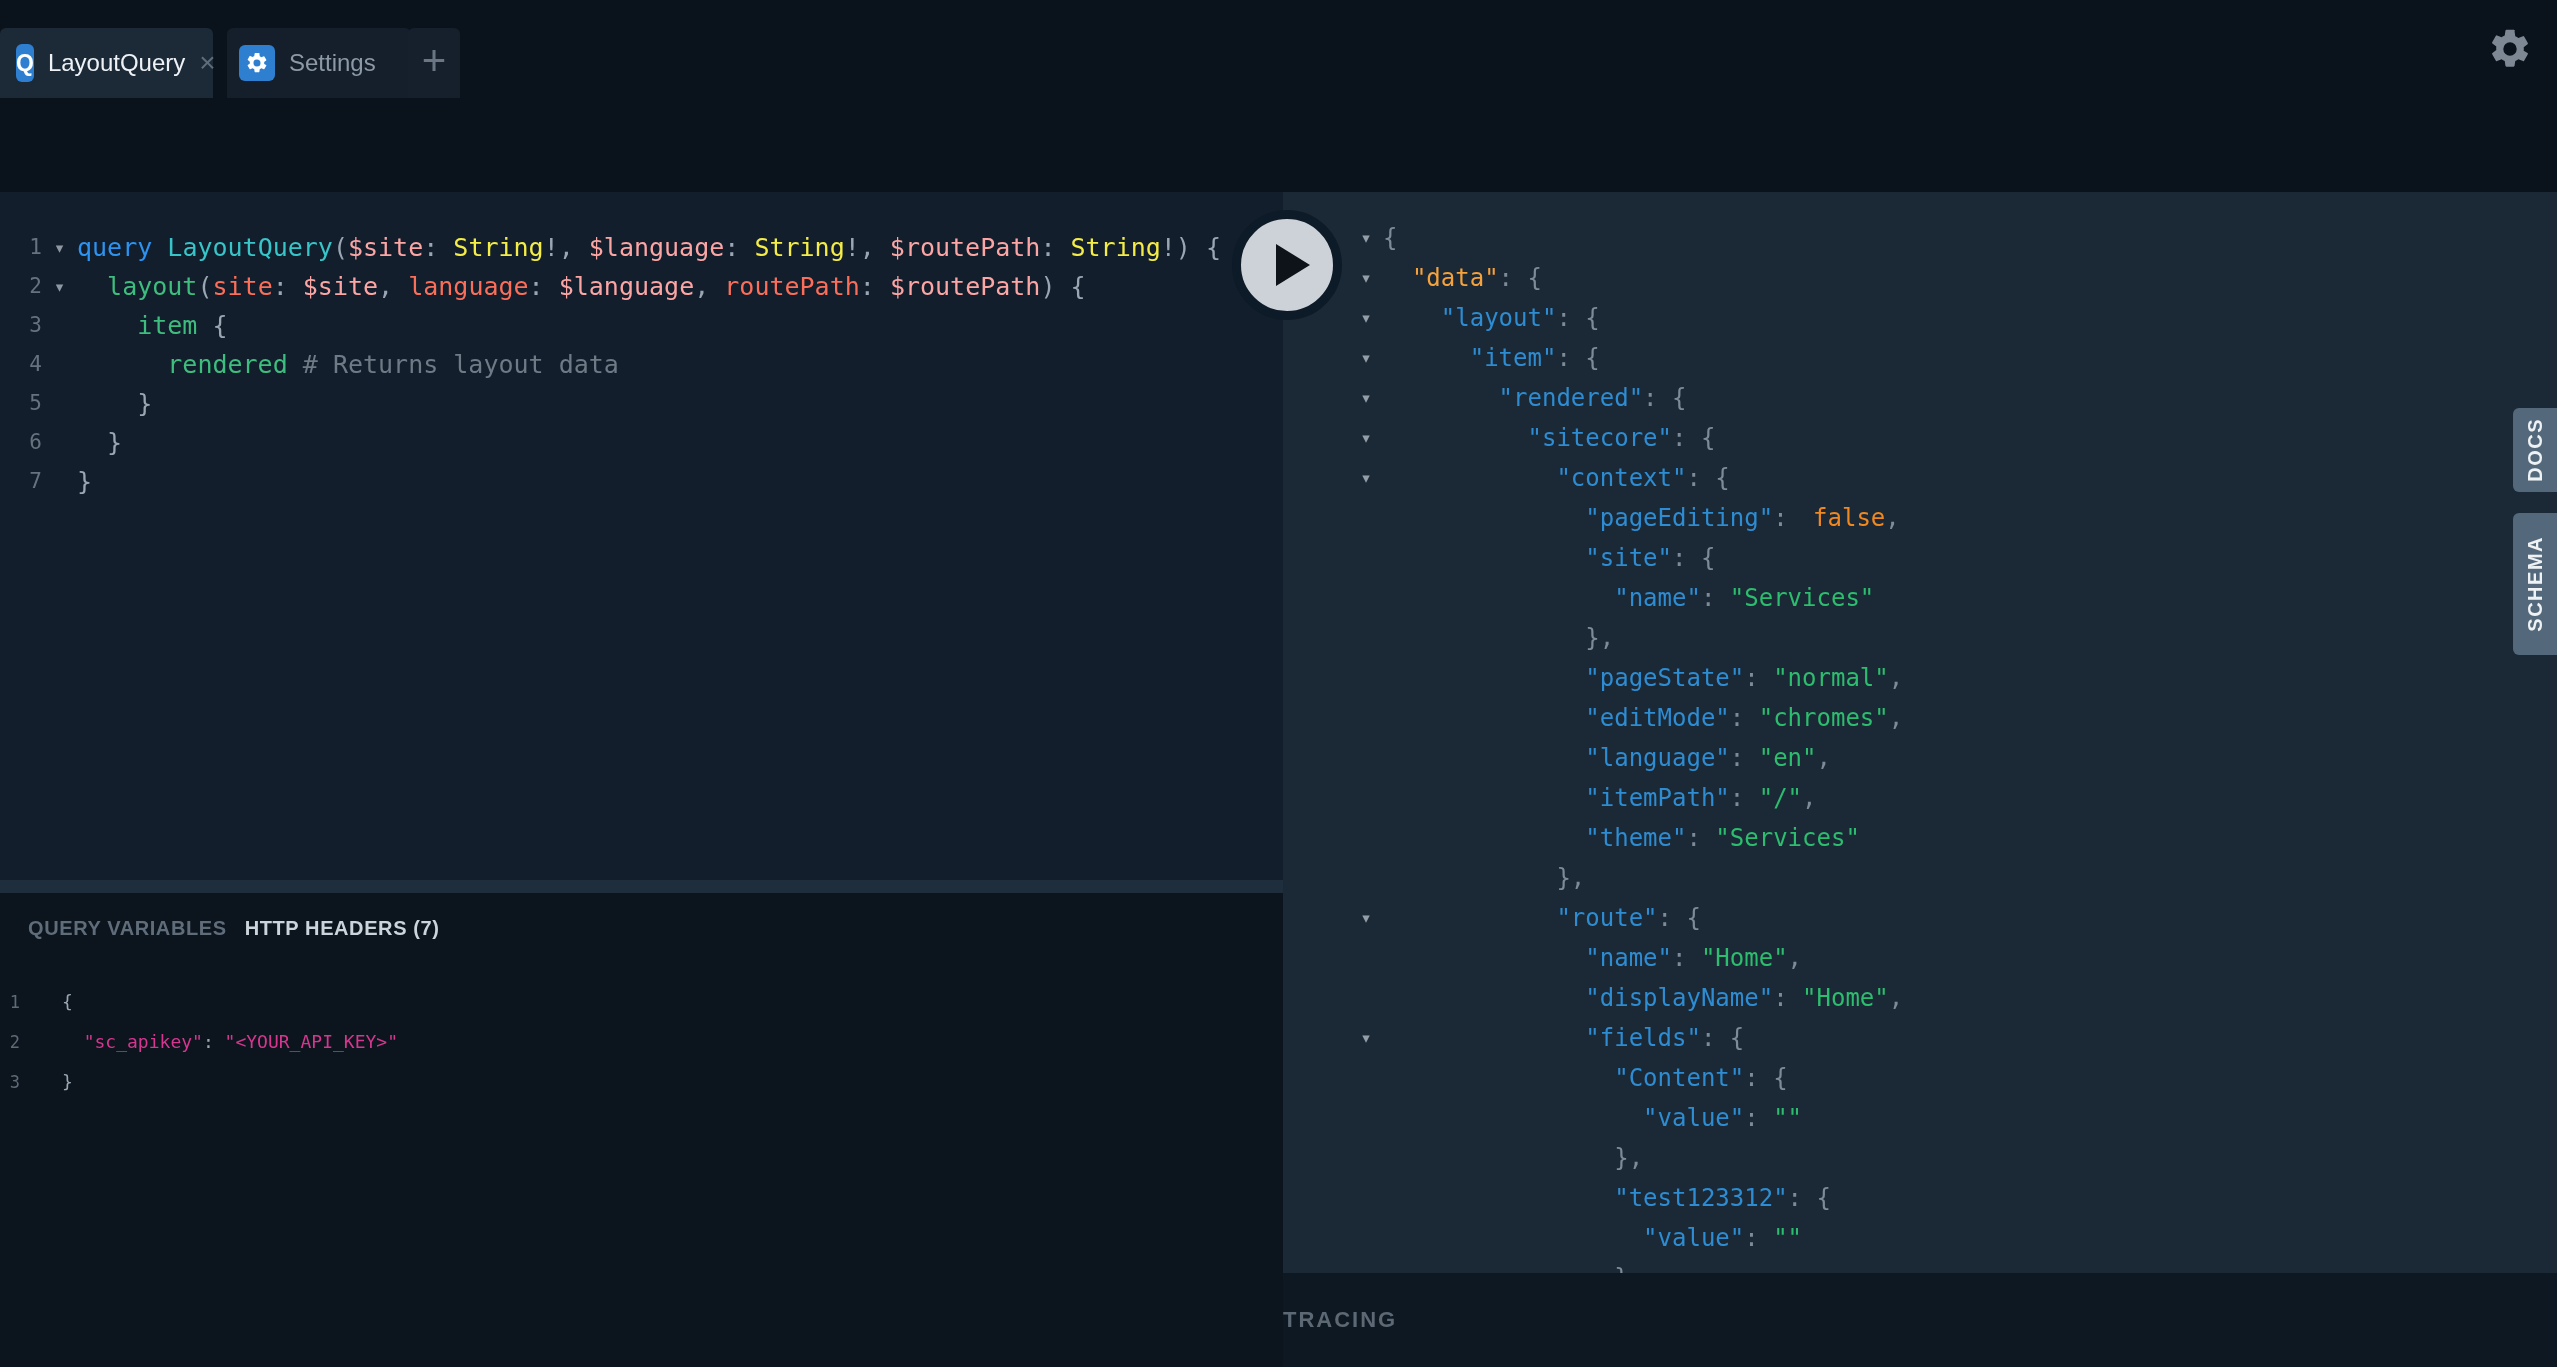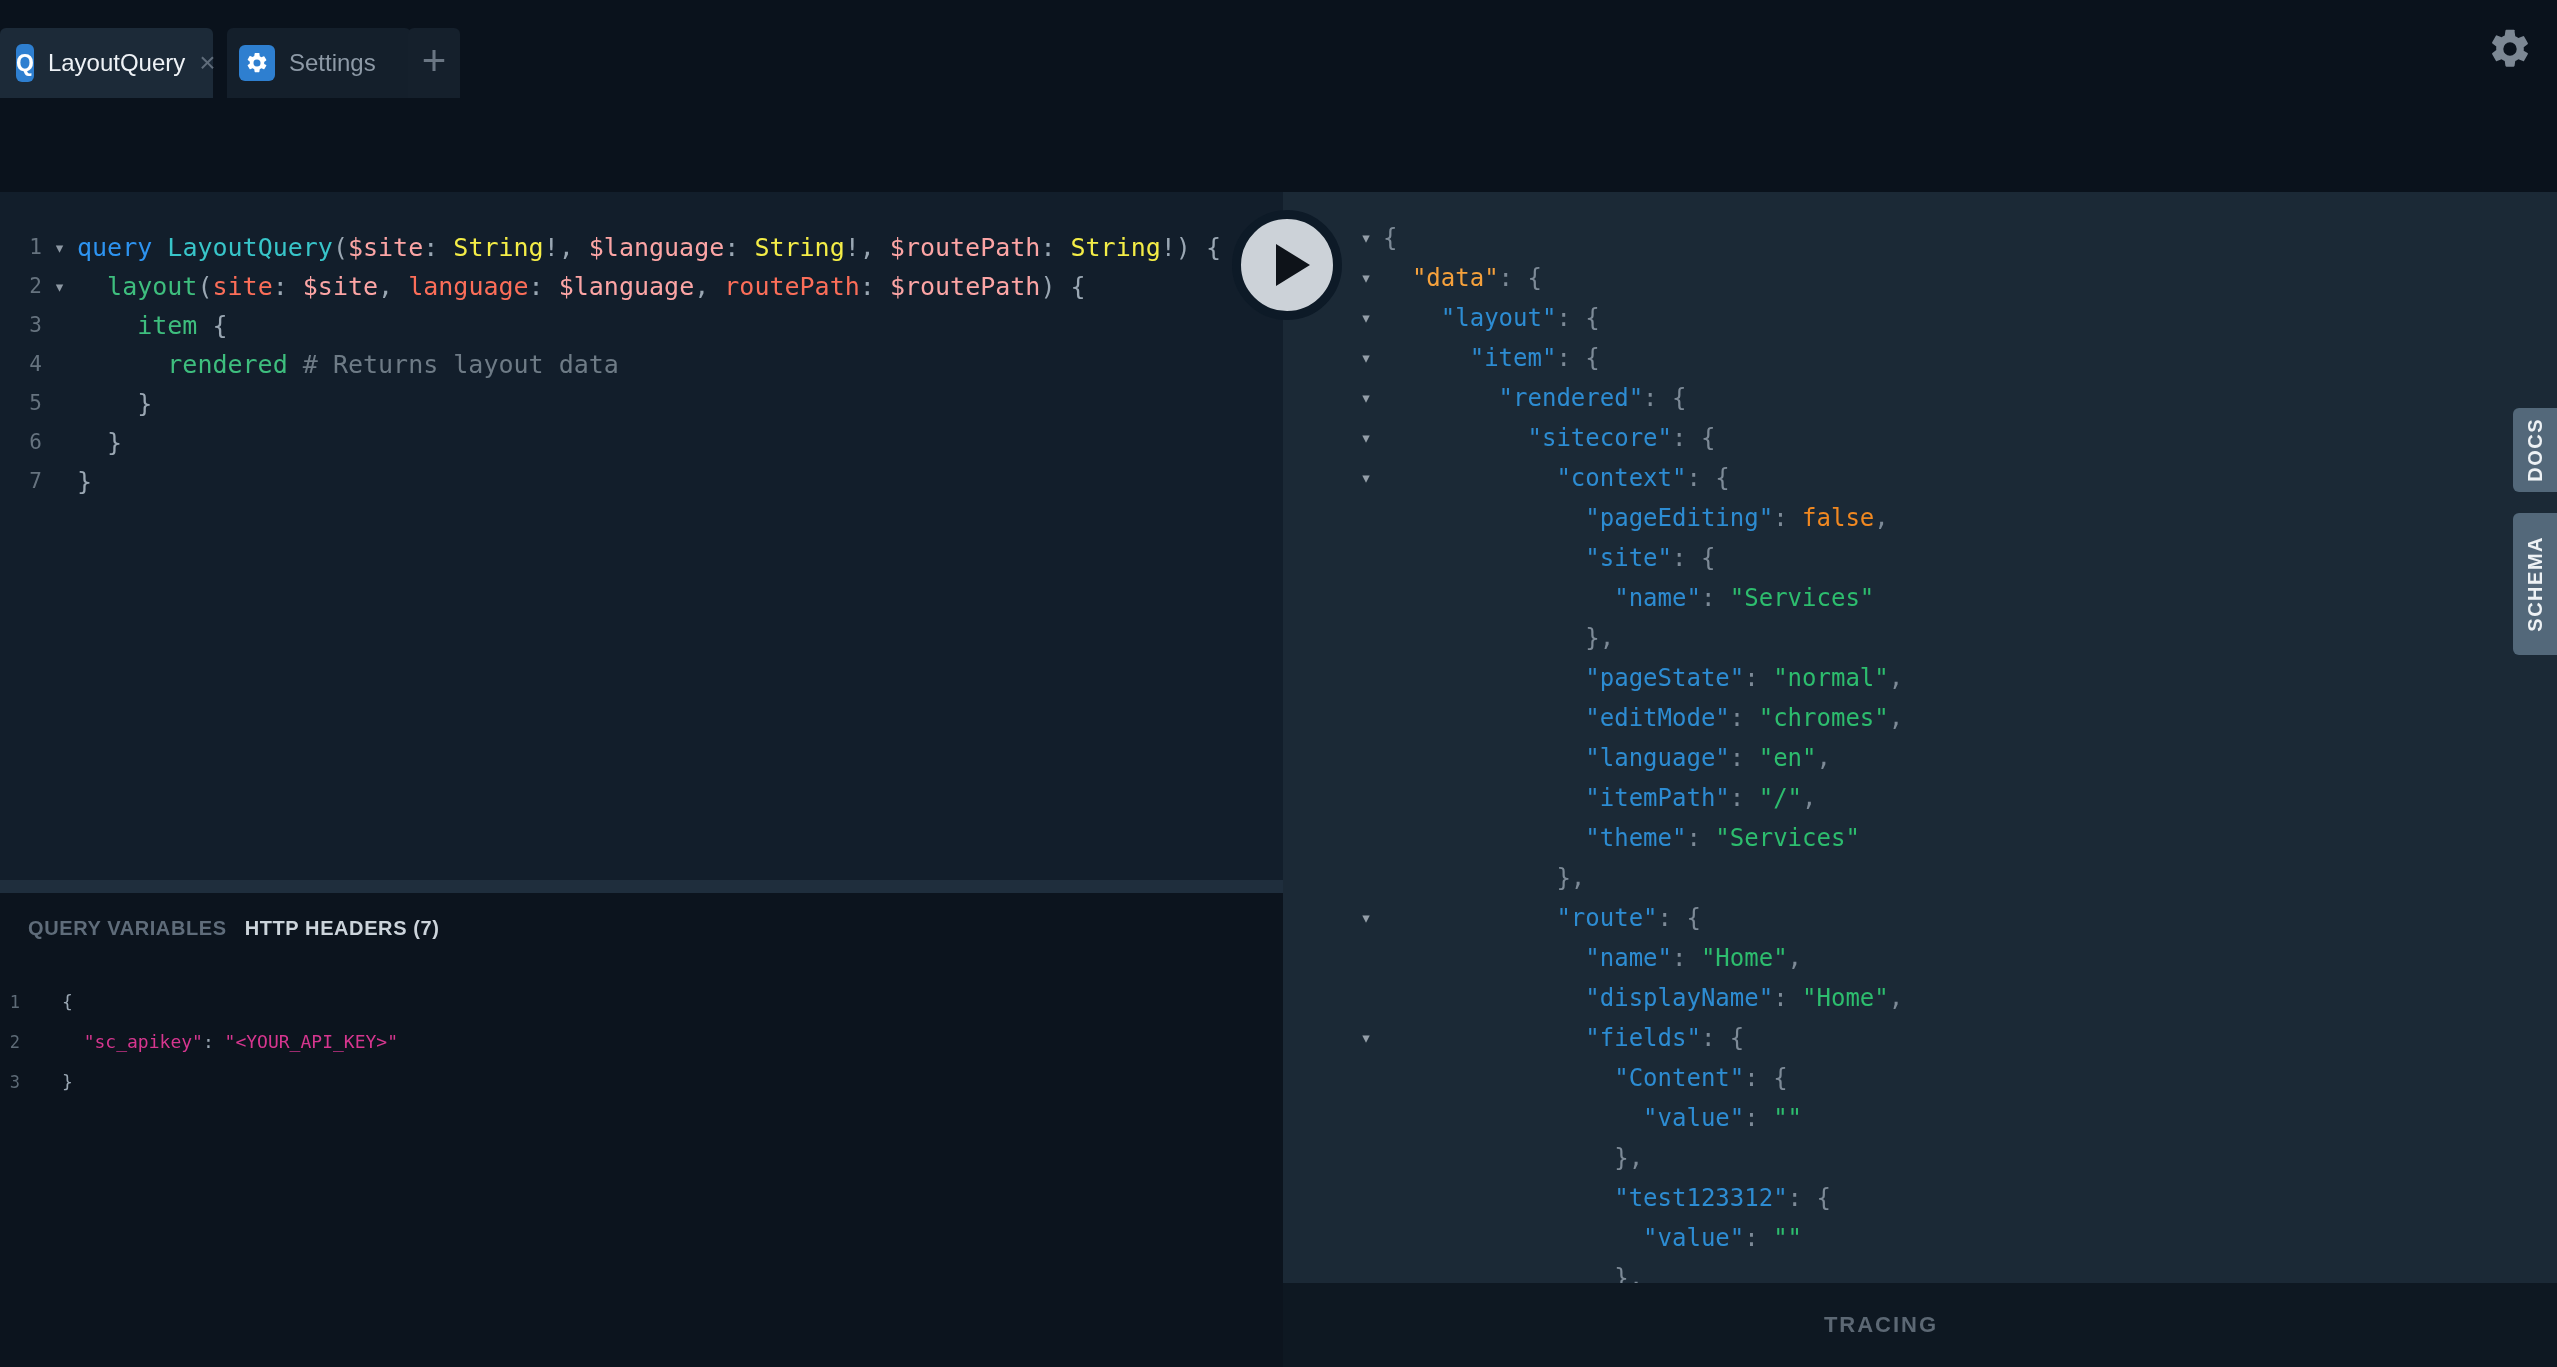--- a/index.html
+++ b/index.html
@@ -65,22 +65,22 @@
   .vcode .cl { line-height:40px; }
   .vcode .ln { width:20px; text-align:right; color:#5e6b77; font-size:17px; font-family:"DejaVu Sans Mono",monospace; line-height:40px; }
   .vcode .code { margin-left:42px; font-size:18px; line-height:40px; }
   
   .result { position:absolute; top:0; left:0; right:0; bottom:74px; padding-top:26px; overflow:hidden; }
   .result .cl { line-height:40px; }
   .result .fold { margin-left:66px; width:34px; text-align:center; color:#949ea8; font-size:15px; line-height:40px; cursor:pointer; }
   .result .code { font-size:24px; line-height:40px; }
   
   .tracing {
-    position:absolute; left:0; right:0; bottom:0; height:84px; background:#0e1822;
-    display:flex; align-items:center; justify-content:center; padding-right:78px; cursor:pointer;
+    position:absolute; left:0; right:0; bottom:0; height:94px; background:#0e1822;
+    display:flex; align-items:center; justify-content:flex-start; padding-right:78px; cursor:pointer;
   }
   .tracing span { color:#5c6874; font-weight:bold; font-size:22px; letter-spacing:2px; }
   
   .playbtn {
     position:absolute; top:210px; left:1232px; width:110px; height:110px; border-radius:50%;
     background:#ccd2d8; border:9px solid #0d1a27; display:flex; align-items:center; justify-content:center; cursor:pointer; z-index:5;
   }
   .playbtn .tri {
     width:0; height:0; border-left:34px solid #0e1319;
     border-top:21px solid transparent; border-bottom:21px solid transparent; margin-left:12px;
@@ -102,21 +102,21 @@
   .tk-var  { color:#fca5a5; }
   .tk-type { color:#f4ed47; }
   .tk-fld  { color:#3ebe7e; }
   .tk-arg  { color:#fb6e59;text-align:center; }
   .tk-p    { color:#9aa7b3; }
   .tk-cmt  { color:#6e7b86; }
   
   .tk-key     { color:#2d8cd2; }
   .tk-rootkey { color:#f5a13c; }
   .tk-str     { color:#2dbd6e; }
-  .tk-bool    { color:#f08821; }
+  .tk-bool    { color:#f08821;margin-left:11px; }
   .tk-p2      { color:#7d8a97; }
   
   .tk-pk { color:#d6368f; }
 </style>
 </head>
 <body>
 
 <div class="app">
 
   <div class="tabbar">

